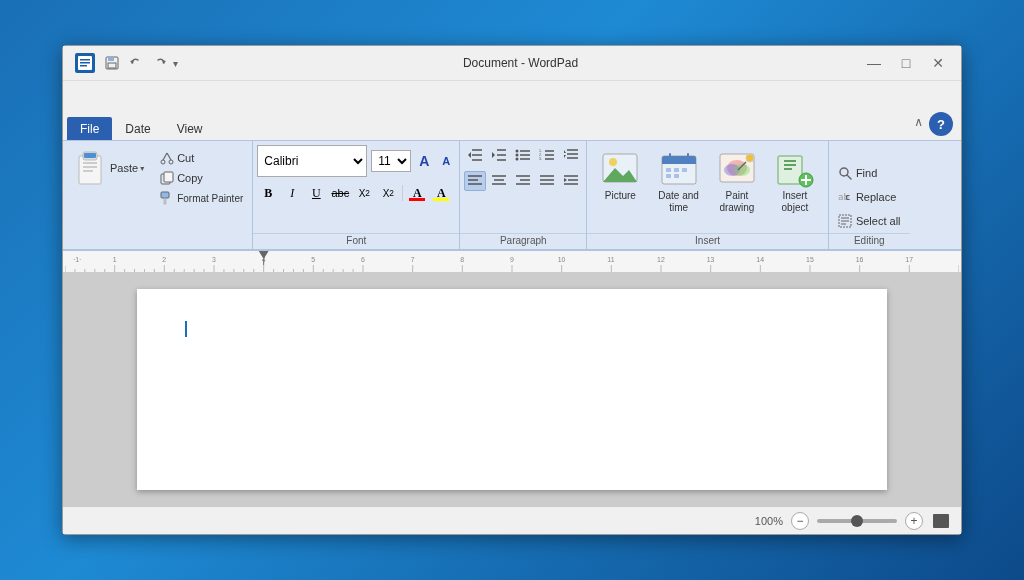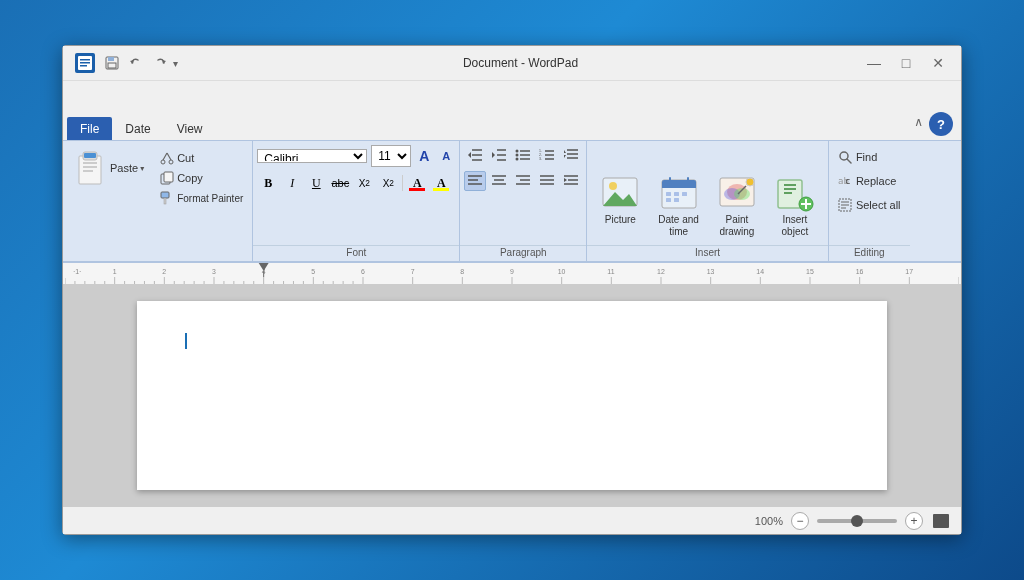--- a/index.html
+++ b/index.html
@@ -122,21 +122,21 @@
       border-radius: 2px;
     }
     .font-row {
       display: flex;
       align-items: center;
       gap: 4px;
       margin-bottom: 3px;
     }
     .font-select {
       width: 110px;
-      height: 14px;
+      height: 32px;
       font-size: 12px;
       border: 1px solid #aaa;
       background: white;
       padding: 1px 2px;
       cursor: pointer;
     }
     .size-select {
       width: 40px;
       height: 22px;
       font-size: 12px;
@@ -603,21 +603,21 @@
               <line x1="1" y1="10" x2="15" y2="10" stroke="#555" stroke-width="1.5"></line>
               <polygon points="4,6 1,4 1,8" fill="#555"></polygon>
             </svg>
           </div>
         </div>
       </div>
       <div class="group-label-bar">Paragraph</div>
     </div>
 
     <div class="group-wrapper">
-      <div class="group-content" style="gap:0;margin-top:24px;">
+      <div class="group-content" style="gap:0;">
 
         <div class="insert-item">
           <div class="insert-icon">
             <svg width="38" height="36" viewBox="0 0 38 36">
               <rect x="2" y="2" width="34" height="28" rx="2" fill="#e8f0f8" stroke="#aaa" stroke-width="1"></rect>
               <circle cx="12" cy="10" r="4" fill="#f0d060"></circle>
               <polygon points="2,30 14,16 22,24 28,18 36,30" fill="#60a860"></polygon>
               <line x1="0" y1="34" x2="38" y2="34" stroke="none"></line>
             </svg>
           </div>
@@ -671,21 +671,21 @@
             </svg>
           </div>
           <div class="insert-label" style="white-space:pre-line;text-align:center;font-size:10px;">Insert
 object</div>
         </div>
       </div>
       <div class="group-label-bar">Insert</div>
     </div>
 
     <div class="group-wrapper" style="border-right:none;">
-      <div class="group-content" style="flex-direction:column; gap:4px; padding-top:6px;">
+      <div class="group-content" style="flex-direction:column; gap:4px; padding-top:22px;">
         <div class="editing-btn">
           <svg width="14" height="14" viewBox="0 0 14 14">
             <circle cx="6" cy="6" r="4" fill="none" stroke="#666" stroke-width="1.5"></circle>
             <line x1="9" y1="9" x2="13" y2="13" stroke="#666" stroke-width="1.5" stroke-linecap="round"></line>
           </svg>
           <span>Find</span>
         </div>
         <div class="editing-btn">
           <svg width="14" height="14" viewBox="0 0 14 14">
             <text x="0" y="10" font-size="9" fill="#999" style="font-family:monospace;">ab</text>

